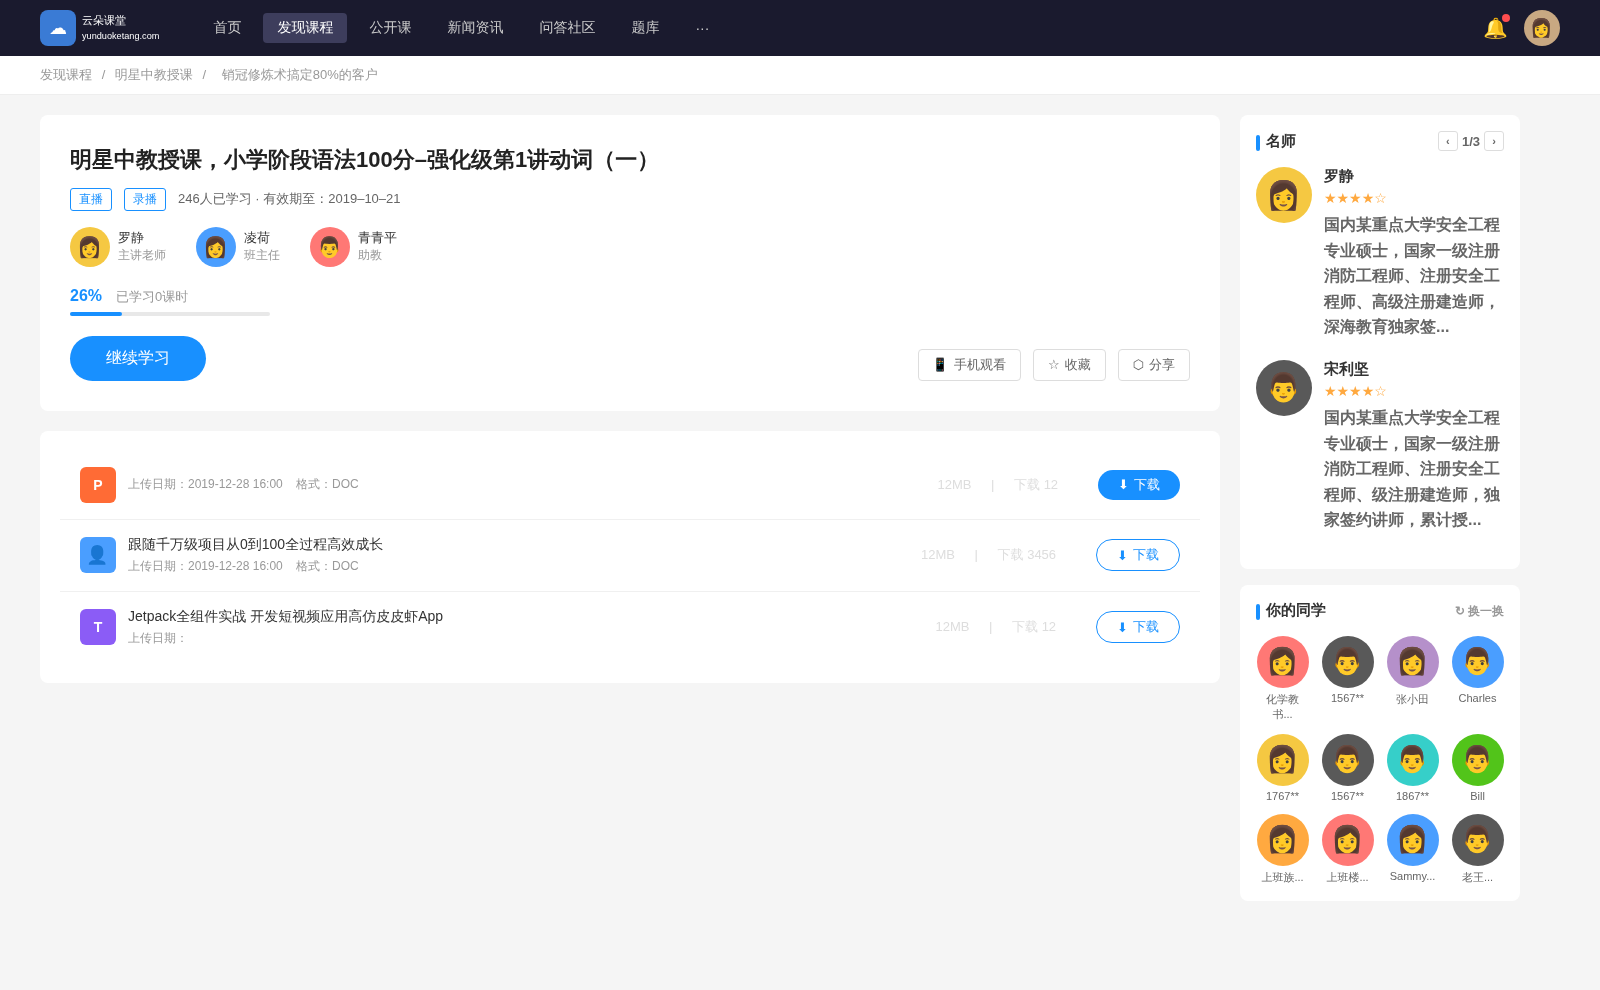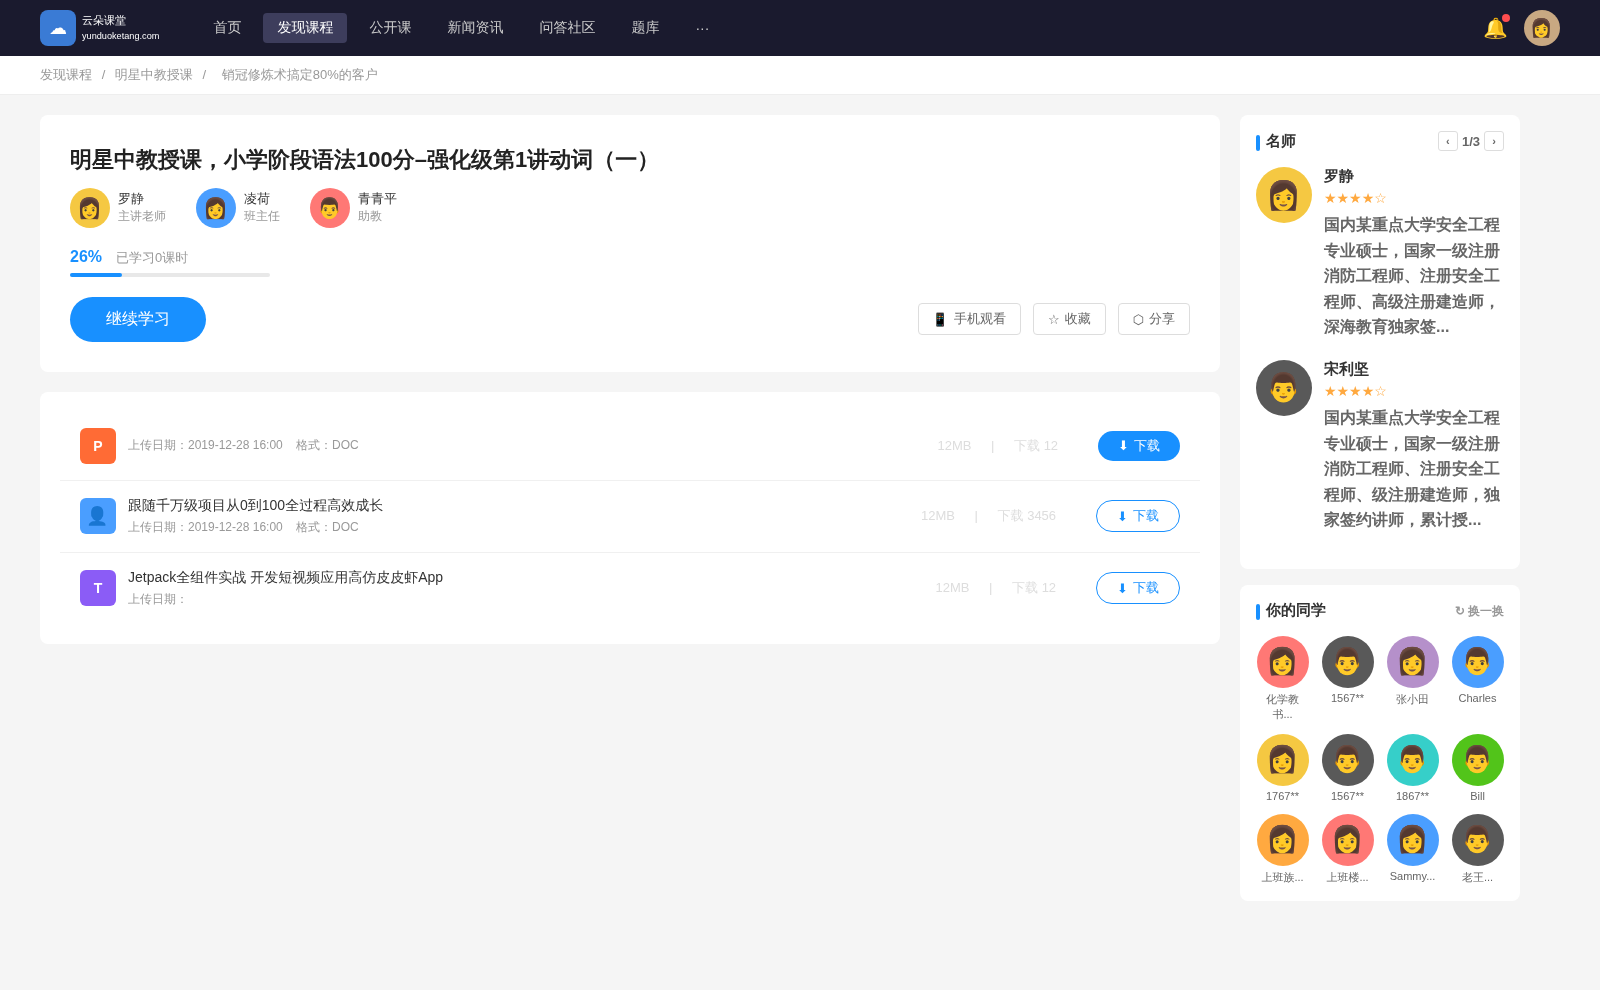--- a/index.html
+++ b/index.html
@@ -43,21 +43,21 @@
     .teacher-item { display: flex; align-items: center; gap: 8px; }
     .teacher-avatar { width: 40px; height: 40px; border-radius: 50%; overflow: hidden; background: #ddd; display: flex; align-items: center; justify-content: center; font-size: 20px; }
     .teacher-info { font-size: 13px; }
     .teacher-name { color: #333; font-weight: 500; }
     .teacher-role { color: #999; font-size: 12px; }
     .progress-area { margin-bottom: 20px; }
     .progress-label { color: #1890ff; font-size: 16px; font-weight: bold; margin-bottom: 4px; }
     .progress-sub { color: #999; font-size: 13px; display: inline-block; margin-left: 10px; }
     .progress-bar-bg { background: #e8e8e8; height: 4px; border-radius: 2px; width: 200px; margin-top: 6px; }
     .progress-bar-fill { background: #1890ff; height: 4px; border-radius: 2px; }
-    .action-row { display: flex; align-items: center; gap: 20px; }
+    .action-row { display: flex; align-items: flex-end; gap: 20px; }
     .btn-continue { background: #1890ff; color: white; border: none; border-radius: 24px; padding: 12px 36px; font-size: 16px; cursor: pointer; }
     .action-btns { display: flex; gap: 12px; margin-left: auto; }
     .action-btn { display: flex; align-items: center; gap: 5px; color: #666; font-size: 13px; cursor: pointer; border: 1px solid #ddd; border-radius: 4px; padding: 6px 14px; background: white; }
 
     
     .tabs-card { background: white; border-radius: 8px; padding: 0; margin-bottom: 0; }
     .tabs-header { display: flex; border-bottom: 1px solid #eee; padding: 0 20px; }
     .tab-item { padding: 16px 20px; font-size: 15px; color: #666; cursor: pointer; position: relative; white-space: nowrap; }
     .tab-item.active { color: #1890ff; }
     .tab-item.active::after { content: ''; position: absolute; bottom: 0; left: 50%; transform: translateX(-50%); width: 24px; height: 3px; background: #1890ff; border-radius: 2px; }
@@ -150,20 +150,25 @@
   <span> / </span>
   <span>销冠修炼术搞定80%的客户</span>
 </div>
 
 <div class="main-container">
 
   <div class="content-area">
 
     <div class="course-card">
       <div class="course-title">明星中教授课，小学阶段语法100分–强化级第1讲动词（一）</div>
+      <div class="course-meta">
+        <span class="tag tag-live">直播</span>
+        <span class="tag tag-record">录播</span>
+        <span class="meta-text">246人已学习 · 有效期至：2019–10–21</span>
+      </div>
       <div class="teachers">
         <div class="teacher-item">
           <div class="teacher-avatar av-yellow">
               <span>👩</span>
             </div>
           <div class="teacher-info">
             <div class="teacher-name">罗静</div>
             <div class="teacher-role">主讲老师</div>
           </div>
         </div>

